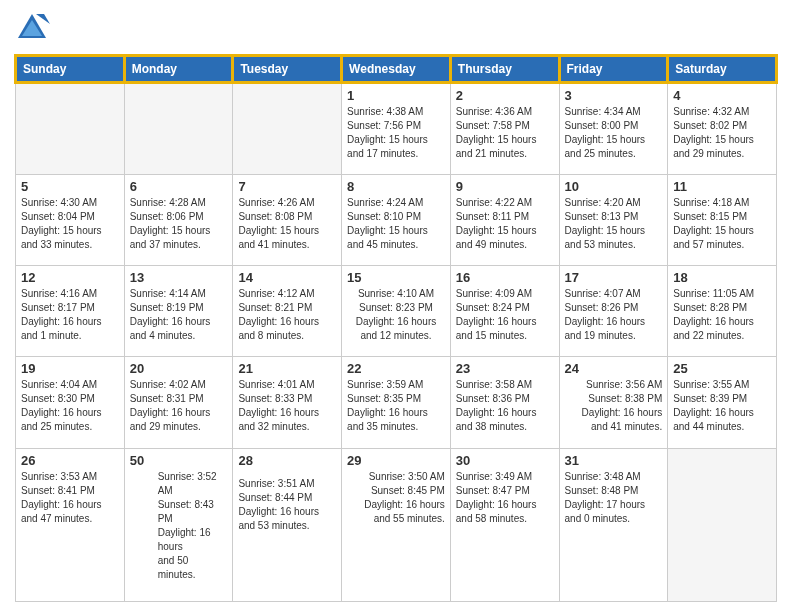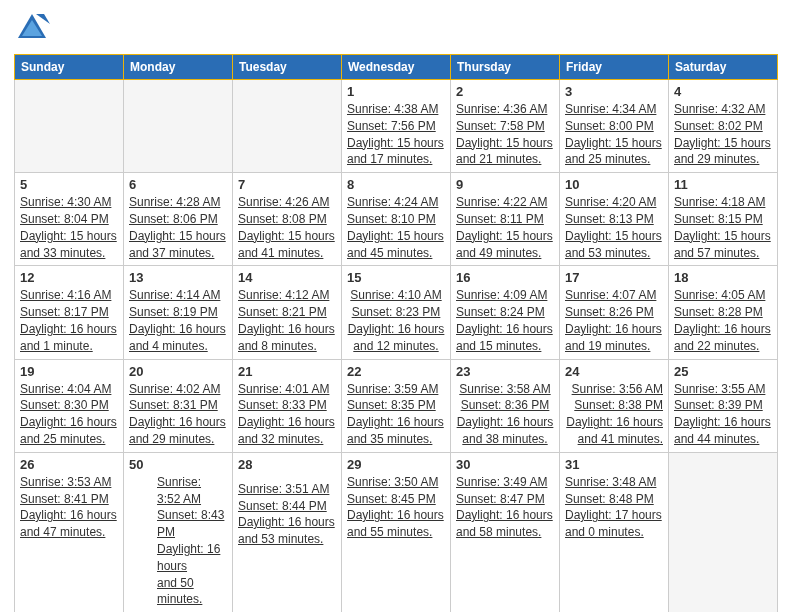--- a/index.html
+++ b/index.html
@@ -67,45 +67,44 @@
       flex: 1;
       table-layout: fixed;
     }
     .calendar th {
       background: #2a6db5;
       color: #fff;
       text-align: left;
       padding: 5px 6px;
       font-size: 12px;
       font-weight: bold;
-      border: 1px solid #eab308;
+      border: 3px solid #eab308;
     }
     .calendar td {
       border: 1px solid #ccc;
       vertical-align: top;
       padding: 4px 5px;
       font-size: 9.5px;
       color: #333;
       height: 80px;
       background: #fff;
     }
     .calendar td.empty {
       background: #f5f5f5;
     }
     .day-number {
       font-size: 13px;
       font-weight: bold;
       color: #333;
       margin-bottom: 2px;
     }
     .day-info {
-      font-size: 12px;
+      font-size: 10px;
       line-height: 1.4;
       color: #333;
-      text-decoration: underline;
     }
   </style>
 </head>
 <body>
 
 <div class="page">
   <div class="header">
     <div class="logo">
       <svg class="logo-icon" viewBox="0 0 36 36">
         <polygon points="18,4 32,28 4,28" fill="#2a6db5"></polygon>
@@ -258,21 +257,21 @@
           </td>
           <td>
             <div class="day-number">17</div>
             <div class="day-info" style="white-space: pre-line;">Sunrise: 4:07 AM
 Sunset: 8:26 PM
 Daylight: 16 hours
 and 19 minutes.</div>
           </td>
           <td>
             <div class="day-number">18</div>
-            <div class="day-info" style="white-space: pre-line;">Sunrise: 4:05 AM
+            <div class="day-info" style="white-space: pre-line;">Sunrise: 11:05 AM
 Sunset: 8:28 PM
 Daylight: 16 hours
 and 22 minutes.</div>
           </td>
         </tr>
         <tr>
           <td>
             <div class="day-number">19</div>
             <div class="day-info" style="white-space: pre-line;">Sunrise: 4:04 AM
 Sunset: 8:30 PM
@@ -295,21 +294,21 @@
           </td>
           <td>
             <div class="day-number">22</div>
             <div class="day-info" style="white-space: pre-line;">Sunrise: 3:59 AM
 Sunset: 8:35 PM
 Daylight: 16 hours
 and 35 minutes.</div>
           </td>
           <td>
             <div class="day-number">23</div>
-            <div class="day-info" style="white-space: pre-line; text-align: center;">Sunrise: 3:58 AM
+            <div class="day-info" style="white-space: pre-line;">Sunrise: 3:58 AM
 Sunset: 8:36 PM
 Daylight: 16 hours
 and 38 minutes.</div>
           </td>
           <td>
             <div class="day-number">24</div>
             <div class="day-info" style="white-space: pre-line; text-align: right;">Sunrise: 3:56 AM
 Sunset: 8:38 PM
 Daylight: 16 hours
 and 41 minutes.</div>
@@ -339,21 +338,21 @@
           </td>
           <td>
             <div class="day-number">28</div>
             <div class="day-info" style="white-space: pre-line; margin-top: 9px;">Sunrise: 3:51 AM
 Sunset: 8:44 PM
 Daylight: 16 hours
 and 53 minutes.</div>
           </td>
           <td>
             <div class="day-number">29</div>
-            <div class="day-info" style="white-space: pre-line;">Sunrise: 3:50 AM
+            <div class="day-info" style="white-space: pre-line; text-align: right;">Sunrise: 3:50 AM
 Sunset: 8:45 PM
 Daylight: 16 hours
 and 55 minutes.</div>
           </td>
           <td>
             <div class="day-number">30</div>
             <div class="day-info" style="white-space: pre-line;">Sunrise: 3:49 AM
 Sunset: 8:47 PM
 Daylight: 16 hours
 and 58 minutes.</div>

